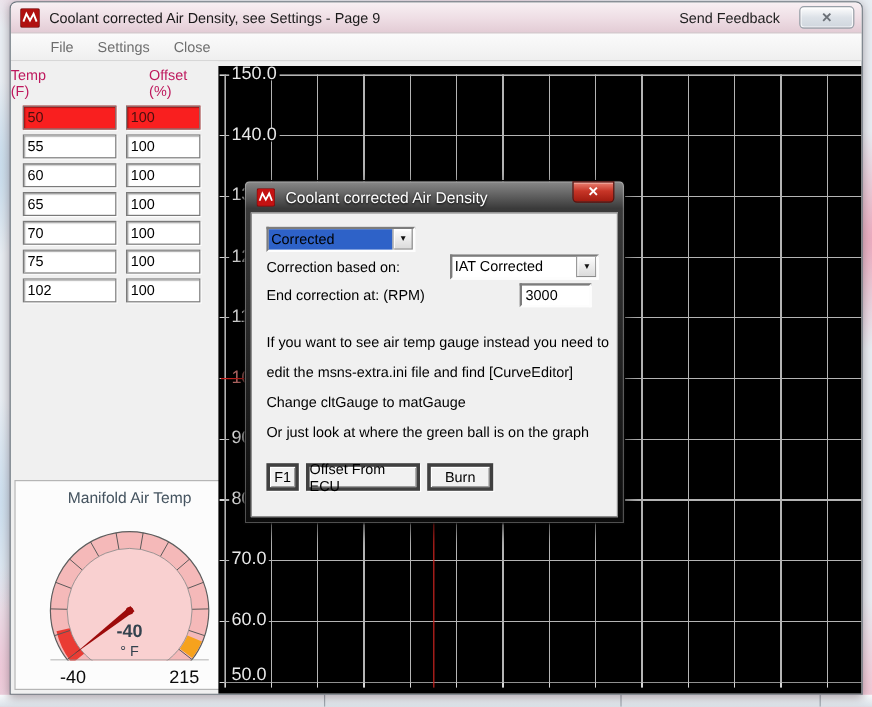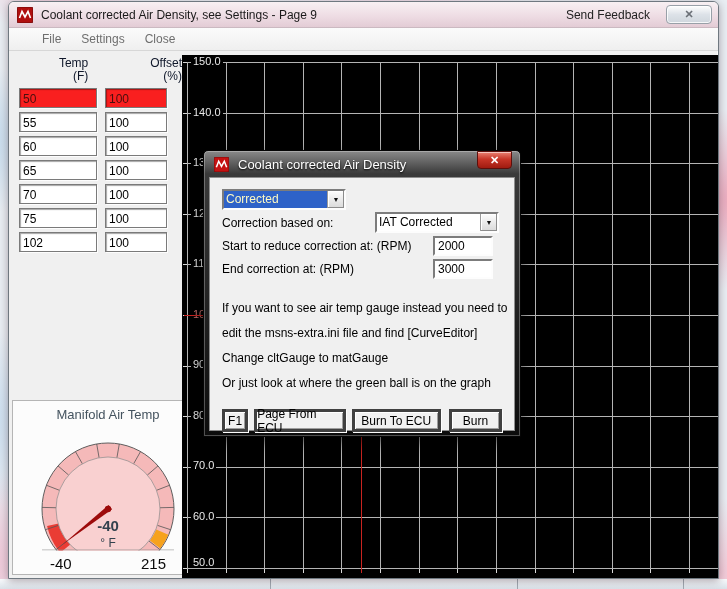--- a/index.html
+++ b/index.html
@@ -50,21 +50,21 @@
     height:23px; display:flex; align-items:center; gap:2px; padding:0 24px;
     background:linear-gradient(#fbfbfb,#efefef);
     border-bottom:1px solid #d7d7d7; font-size:12px; color:#6e6e6e;
   }
   .menubar span { padding:2px 9px; cursor:default; }
 
   .content { position:relative; height:528px; display:flex; }
 
   
   .left-panel { position:relative; width:173px; background:#f0f0f0; padding-top:6px; }
-  .hdr-row { display:flex; text-align:right; font-size:12px; color:#0f172a; margin-bottom:5px;gap:36px; }
+  .hdr-row { display:flex; text-align:left; font-size:12px; color:#be185d; margin-bottom:5px;gap:36px; }
   .hdr { line-height:13px; }
   .hdr.c1 { width:96px; } .hdr.c2 { width:70px; }
   .trow { display:flex; margin:0 0 4px 10px; }
   .cellbox { height:20px; border:1px solid #7a7a7a; background:#fff;
     box-shadow: inset 1px 1px 1px rgba(0,0,0,.35), 1px 1px 0 #fdfdfd; }
   .cellbox input { width:100%; height:100%; border:0; outline:0; background:transparent;
     font-family:"Liberation Sans",sans-serif; font-size:12px; padding:0 3px; color:#000; }
   .cb1 { width:78px; margin-right:8px; } .cb2 { width:62px; }
   .trow.sel .cellbox { background:#f91f1f; }
   .trow.sel input { color:#48100e; }
@@ -81,21 +81,21 @@
     position:absolute; left:5px; top:7px; width:532px; height:507px;
     background-image:
       repeating-linear-gradient(to right,  #b4b4b4 0 1px, transparent 1px 38.615px),
       repeating-linear-gradient(to bottom, #b4b4b4 0 1px, transparent 1px 50.6px);
     border-right:1px solid #b4b4b4;
   }
   .ytickbar { position:absolute; left:1px; top:7px; width:4px; height:508px;
     background-image:repeating-linear-gradient(to bottom,#d8d8d8 0 1px, transparent 1px 50.6px); }
   .xtickbar { position:absolute; left:5px; top:514px; width:533px; height:4px;
     background-image:repeating-linear-gradient(to right,#d8d8d8 0 1px, transparent 1px 38.615px); }
-  .ylab { position:absolute; left:9px; font-size:11px; color:#e8e8e8; background:#000;
+  .ylab { position:absolute; left:9px; font-size:15px; color:#e8e8e8; background:#000;
     padding:0 2px; line-height:11px; z-index:2; }
   .ylab.hot { color:#c4706d; }
   .xlab { position:absolute; top:517px; font-size:9px; color:#e8e8e8;
     writing-mode:vertical-rl; transform:rotate(180deg); height:34px; line-height:12px; z-index:2; }
   .red-v { position:absolute; left:179px; top:260px; width:1px; height:258px;
     background:#c92420; z-index:3; }
   .red-h { position:absolute; left:2px; top:260px; width:45px; height:1px;
     background:#c92420; z-index:4; }
 
   
@@ -118,21 +118,21 @@
     color:#fff; font-size:11px; font-weight:bold; text-align:center; line-height:17px;
     cursor:pointer; box-shadow: inset 0 1px 0 rgba(255,255,255,.55);
   }
   .dlg-client { width:100%; height:100%; background:#f0f0f0;
     border:1px solid #8e8e8e; padding:10px 12px 8px 12px; font-size:12px; color:#000; }
   .drow { display:flex; align-items:center; height:23px; }
   .drow .lbl { flex:1; }
   .combo { display:flex; width:124px; height:21px; margin-right:3px;
     border:2px solid; border-color:#7c7c7c #fdfdfd #fdfdfd #7c7c7c; background:#fff; }
   .combo-text { flex:1; font-size:12px; padding:1px 2px; white-space:nowrap; overflow:hidden; }
-  .combo-text.selblue { background:#2e62c8; color:#fef9c3; }
+  .combo-text.selblue { background:#2e62c8; color:#000000; }
   .combo-btn { width:17px; background:linear-gradient(#fdfdfd,#d9d9d9);
     border-left:1px solid #9a9a9a; box-shadow: inset -1px -1px 0 #8c8c8c, inset 1px 1px 0 #fff;
     font-size:7px; color:#111; display:flex; align-items:center; justify-content:center; cursor:pointer; }
   .numfield { width:60px; height:20px; margin-right:9px;
     border:2px solid; border-color:#7c7c7c #fdfdfd #fdfdfd #7c7c7c; background:#fff; }
   .numfield input { width:100%; height:100%; border:0; outline:0;
     font-family:"Liberation Sans",sans-serif; font-size:12px; padding:0 3px; color:#000; background:transparent; }
   .info { margin-top:16px; }
   .info div { line-height:25px; white-space:nowrap; }
   .btnrow { display:flex; margin-top:13px; }
@@ -317,35 +317,30 @@
       </div>
     </div>
     <div class="drow">
       <span class="lbl">Correction based on:</span>
       <div class="combo">
         <span class="combo-text">IAT Corrected</span>
         <span class="combo-btn">▼</span>
       </div>
     </div>
     <div class="drow">
-      <span class="lbl">Start to reduce correction at: (RPM)</span>
-      <div class="numfield"><input readonly="" value="2000" style=""></div>
-    </div>
-    <div class="drow">
       <span class="lbl">End correction at: (RPM)</span>
       <div class="numfield"><input readonly="" value="3000" style=""></div>
     </div>
 
     <div class="info">
       <div>If you want to see air temp gauge instead you need to</div>
       <div>edit the msns-extra.ini file and find [CurveEditor]</div>
       <div>Change cltGauge to matGauge</div>
       <div>Or just look at where the green ball is on the graph</div>
     </div>
 
     <div class="btnrow">
       <div class="btn f1">F1</div>
-      <div class="btn fetch">Page From ECU</div>
-      <div class="btn burn">Burn To ECU</div>
+      <div class="btn fetch">Offset From ECU</div>
       <div class="btn close">Burn</div>
     </div>
   </div>
 </div>
 
 </body></html>

